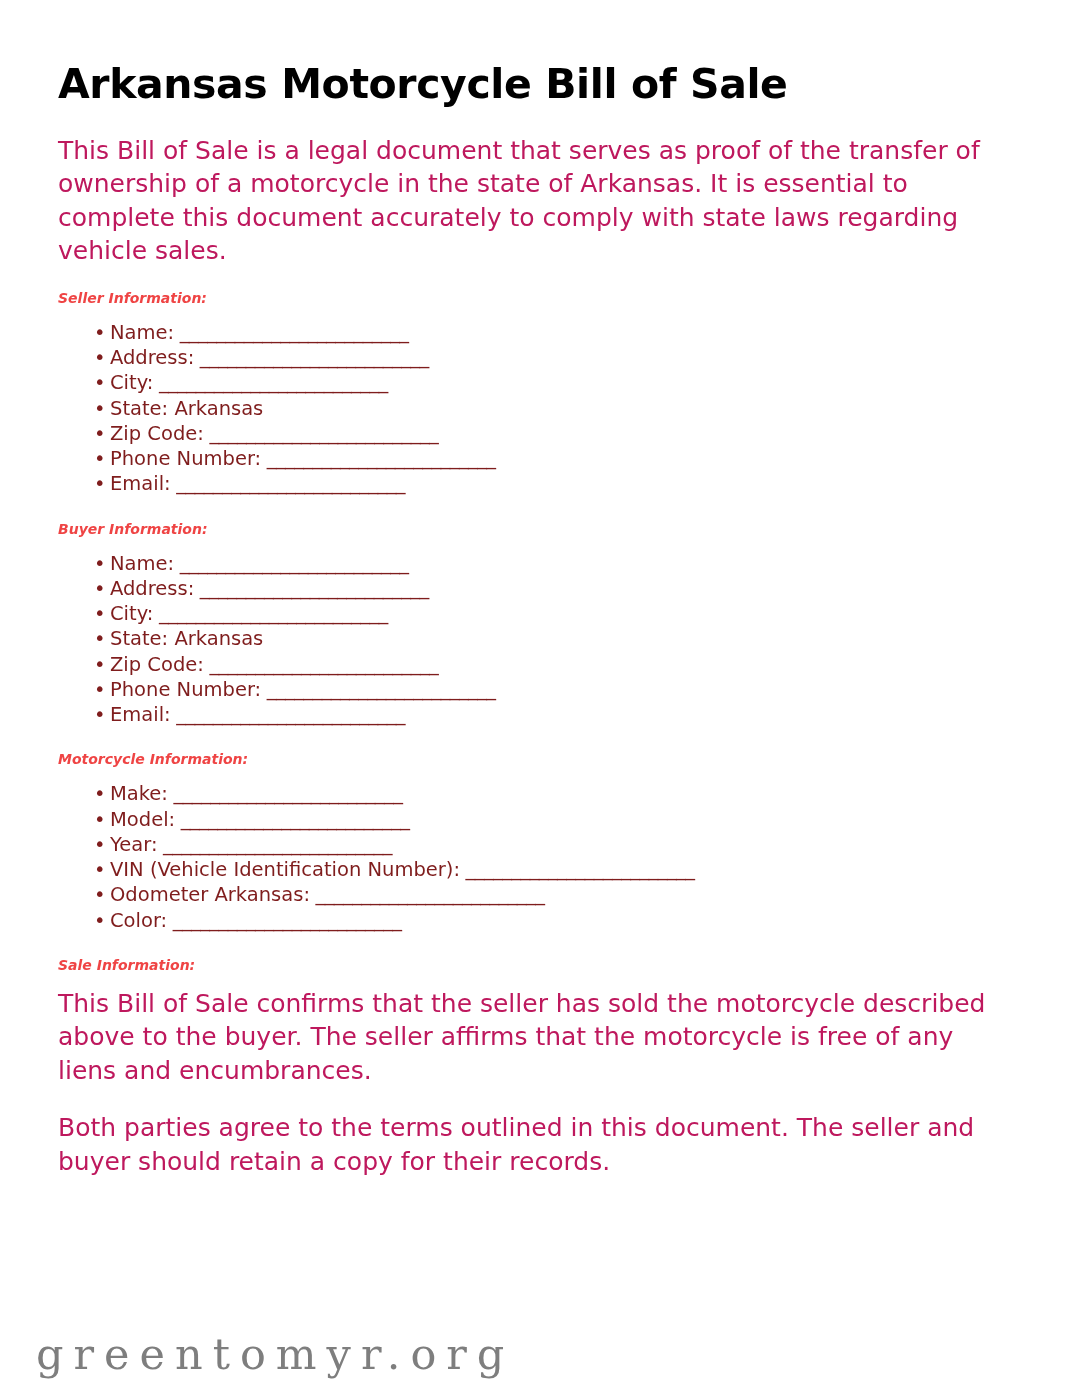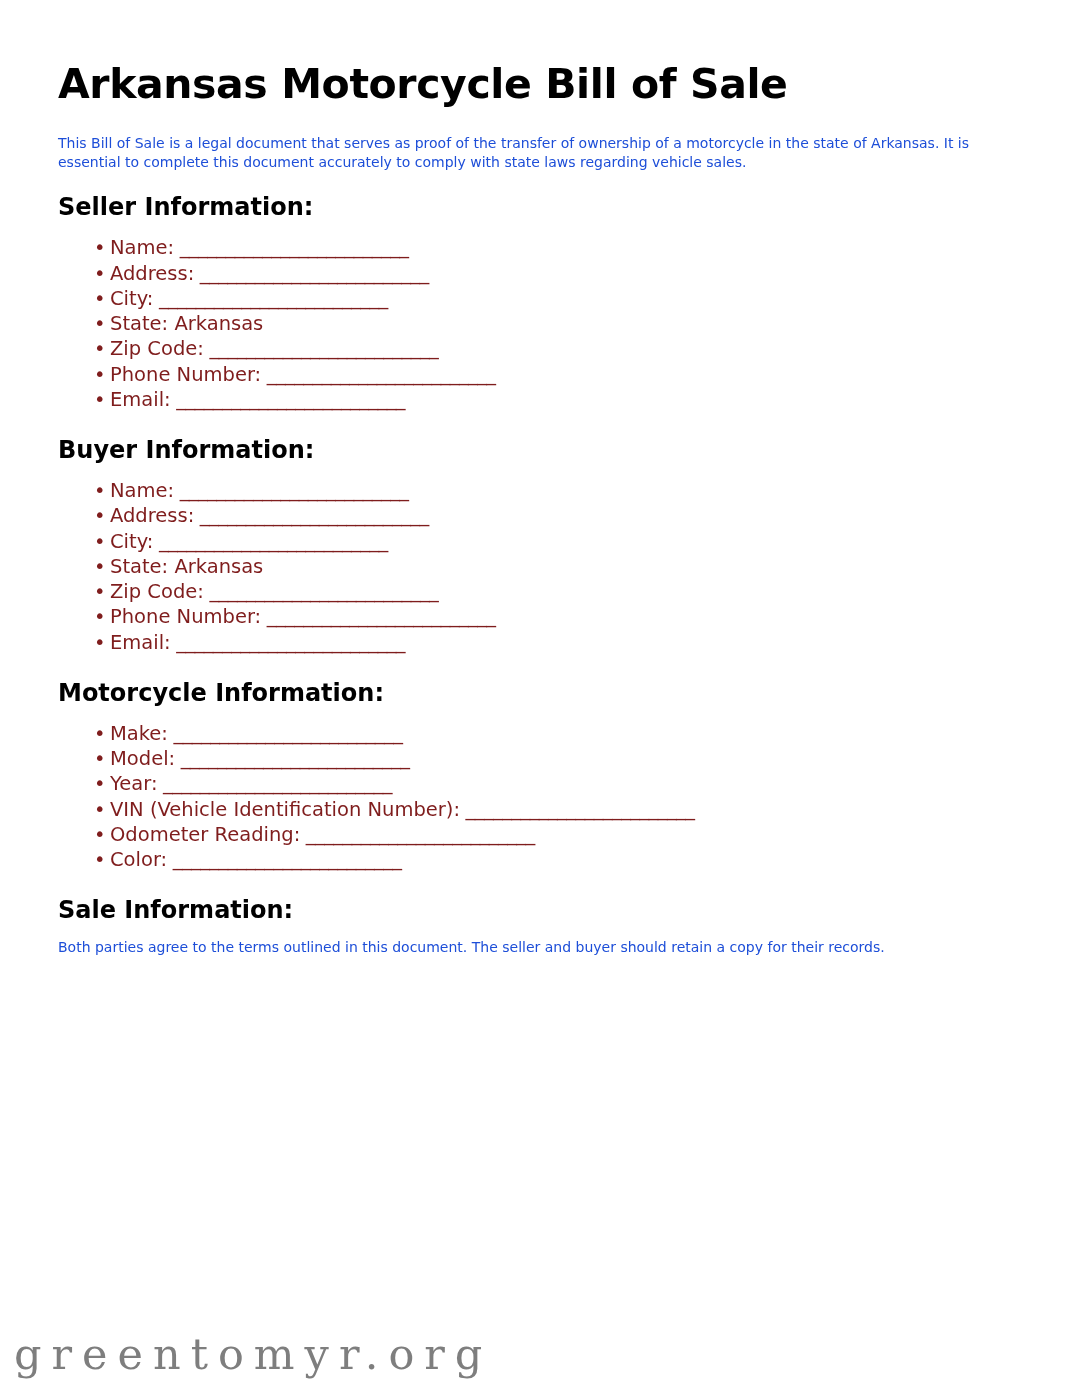--- a/index.html
+++ b/index.html
@@ -25,34 +25,35 @@
   .doc-title {
     font-size: 41px;
     font-weight: bold;
     line-height: 1.12;
     letter-spacing: -0.4px;
     margin: 0 0 26px 0;
     color: #000000;
   }
   .intro-paragraph,
   .closing-paragraph {
-    font-size: 14px;
+    font-size: 25px;
     line-height: 1.34;
     margin: 0 0 22px 0;
     max-width: 945px;
-    color: #1d4ed8;
+    color: #be185d;
   }
   .closing-paragraph {
     margin: 0 0 24px 0;
   }
   .section-heading {
-    font-size: 24px;
+    font-size: 14px;
     font-weight: bold;
     margin: 0 0 14px 0;
-    color: #000000;
+    color: #ef4444;
+    font-style: italic;
   }
   .field-list {
     list-style: none;
     margin: 0 0 24px 0;
     padding: 0;
   }
   .field-item {
     position: relative;
     font-size: 19.5px;
     line-height: 1.295;
@@ -80,21 +81,21 @@
     line-height: 1.3;
     margin: 0 0 27px 0;
     color: #000000;
     white-space: nowrap;
   }
   .sig-line .blank {
     font-weight: bold;
   }
   .watermark {
     position: absolute;
-    left: 14px;
+    left: 36px;
     bottom: 12px;
     font-family: "DejaVu Serif", "Liberation Serif", serif;
     font-size: 43px;
     letter-spacing: 10px;
     color: #6d6d6d;
     opacity: 0.88;
     white-space: nowrap;
     pointer-events: none;
     line-height: 1;
     margin-top: 7px;
@@ -133,26 +134,27 @@
     <li class="field-item"><span>Email:</span><span class="blank"> _________________________</span></li>
   </ul>
 
   <h2 class="section-heading">Motorcycle Information:</h2>
 
   <ul class="field-list">
     <li class="field-item"><span>Make:</span><span class="blank"> _________________________</span></li>
     <li class="field-item"><span>Model:</span><span class="blank"> _________________________</span></li>
     <li class="field-item"><span>Year:</span><span class="blank"> _________________________</span></li>
     <li class="field-item"><span>VIN (Vehicle Identification Number):</span><span class="blank"> _________________________</span></li>
-    <li class="field-item"><span>Odometer Reading:</span><span class="blank"> _________________________</span></li>
+    <li class="field-item"><span>Odometer Arkansas:</span><span class="blank"> _________________________</span></li>
     <li class="field-item"><span>Color:</span><span class="blank"> _________________________</span></li>
   </ul>
 
   <h2 class="section-heading">Sale Information:</h2>
 
 
+  <p class="closing-paragraph">This Bill of Sale confirms that the seller has sold the motorcycle described above to the buyer. The seller affirms that the motorcycle is free of any liens and encumbrances.</p>
 
   <p class="closing-paragraph">Both parties agree to the terms outlined in this document. The seller and buyer should retain a copy for their records.</p>
 
 
   <div class="watermark">greentomyr.org</div>
 
 </div>
 
 </body></html>

